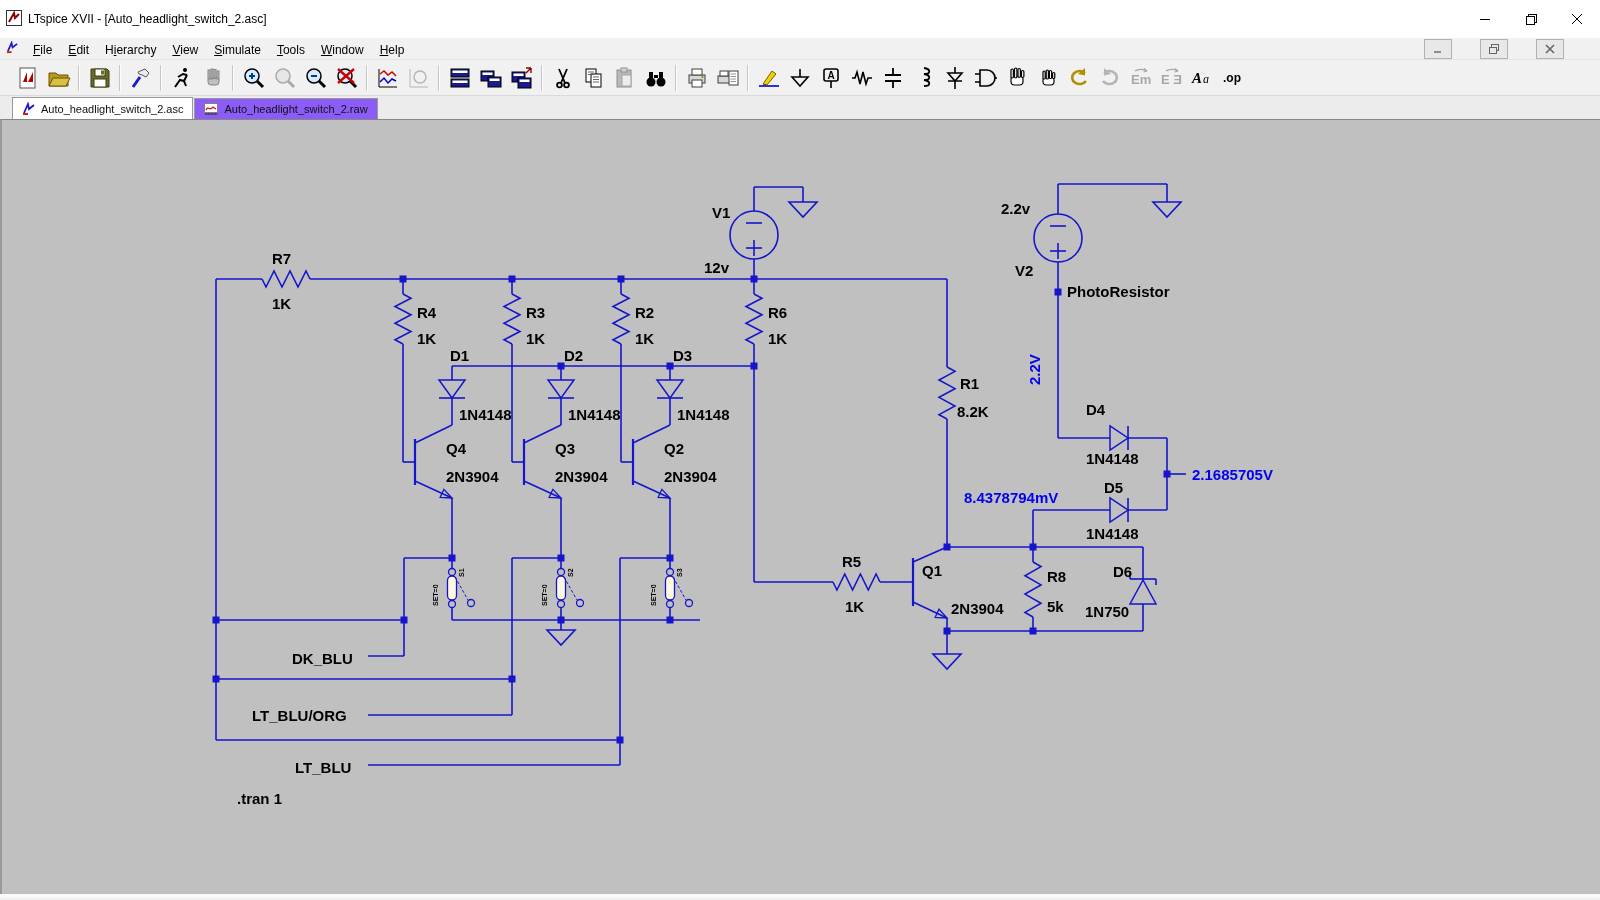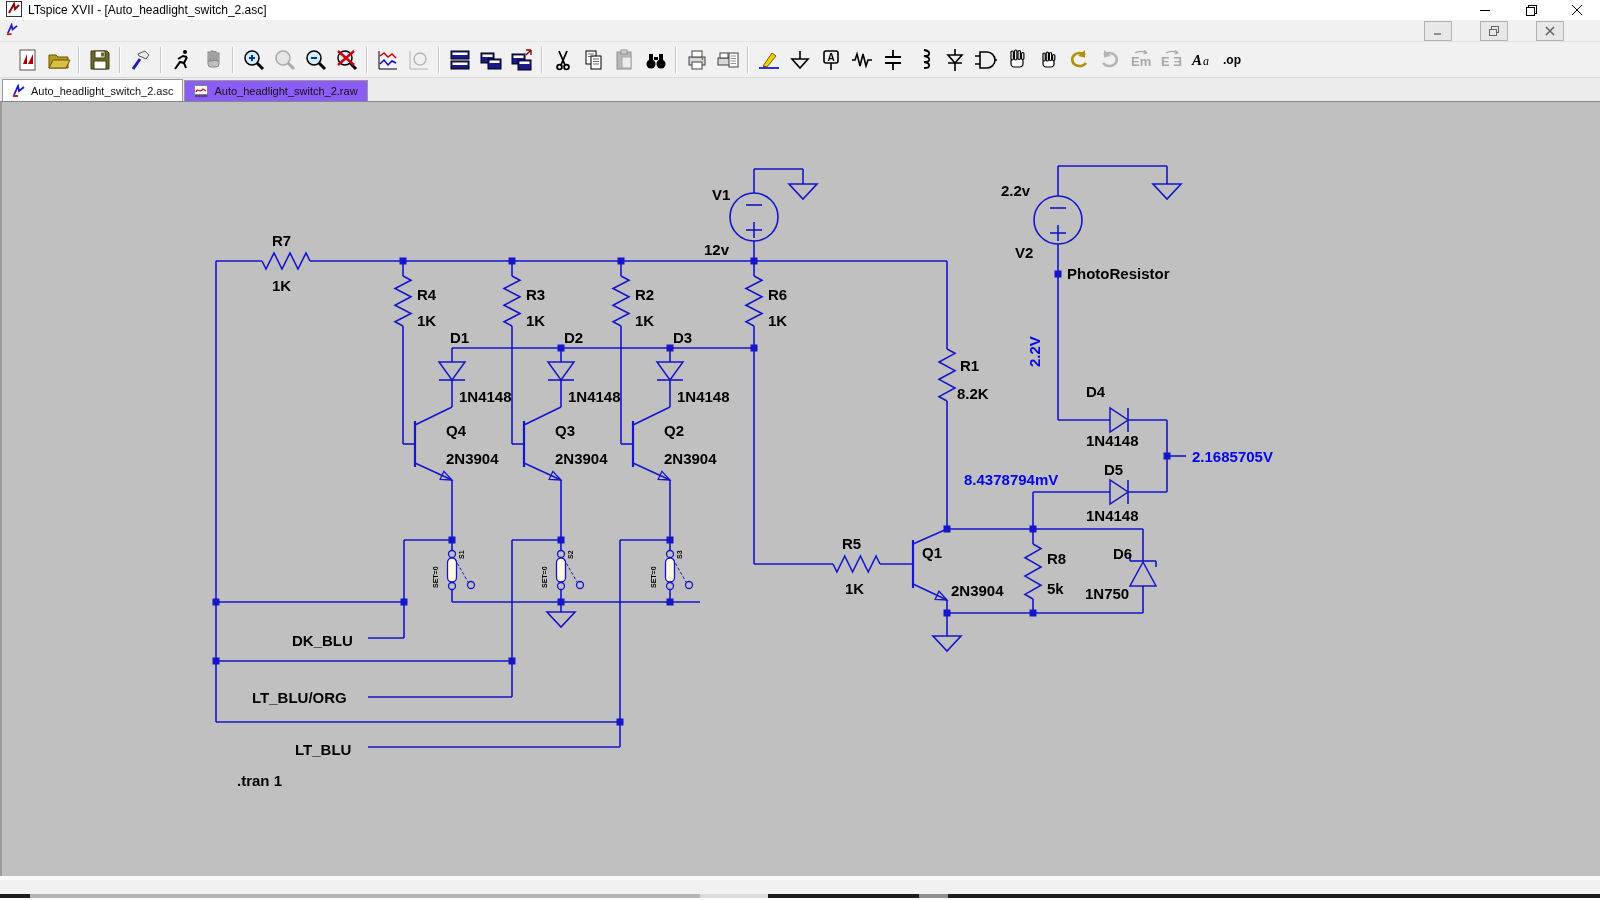--- a/index.html
+++ b/index.html
@@ -1,35 +1,35 @@
 <!DOCTYPE html>
 <html><head>
 <meta charset="utf-8">
 <style>
   html,body{margin:0;padding:0}
   body{width:1600px;height:900px;overflow:hidden;background:#fff;font-family:"Liberation Sans",sans-serif;-webkit-font-smoothing:antialiased}
   
-  .titlebar{height:20px;background:#fff;display:flex;align-items:center}
+  .titlebar{height:38px;background:#fff;display:flex;align-items:center}
   .ticon{margin:2px 6px 0 6px}
   .title-text{font-size:12px;color:#000}
   .win-controls{margin-left:auto;display:flex;height:22px}
   .win-btn{width:46px;height:22px;display:flex;align-items:center;justify-content:center}
   
   .menubar{height:21px;background:#f1f1f1;display:flex;align-items:center;position:relative;border-bottom:1px solid #e2e2e2;padding-left:2px}
   .menubar .appicon{margin:0 6px 0 4px}
   .menu-item{font-size:12px;color:#000;padding:2px 8px;cursor:default}
   .menu-item u{text-decoration:underline}
   .mdi-controls{position:absolute;right:36px;top:1px;display:flex;gap:28px}
   .mdi-btn{width:26px;height:18px;background:#e8e8e8;border:1px solid #b2b2b2;display:flex;align-items:center;justify-content:center}
   
   .toolbar{height:35px;background:#f1f1f1;border-bottom:1px solid #dadada;display:flex;align-items:center;padding-left:12px}
   .tb-btn{width:31px;height:30px;display:flex;align-items:center;justify-content:center}
   .tb-sep{width:0;height:26px;border-left:1px solid #c6c6c6;border-right:1px solid #fdfdfd;margin:0 4px}
   
-  .tabbar{height:23px;background:#ececec;display:flex;align-items:flex-end;padding-left:2px;box-sizing:border-box}
+  .tabbar{height:23px;background:#ececec;display:flex;align-items:flex-end;padding-left:12px;box-sizing:border-box}
   .tab{height:20px;display:flex;align-items:center;gap:5px;padding:0 9px;font-size:11px;color:#111;background:#8b5cf6;border:1px solid #999;border-bottom:none;margin-right:1px}
   .tab.active{background:#fff;height:21px}
   
   .canvas{position:relative;width:1598px;height:774px;background:#c0c0c0;border-top:1px solid #858585;border-left:2px solid #9a9a9a;box-sizing:content-box}
   #schematic{position:absolute;left:0;top:0;display:block}
   
   .sep-strip{height:4px;background:#fafafa}
   .statusbar{height:14px;background:#f1f1f1}
   .bottom-strip{height:4px;background:#1c1c1c;position:relative}
   .bottom-strip div{position:absolute;top:0;height:4px}
@@ -65,20 +65,21 @@
   </div>
 </div>
 
 <div class="menubar">
   <span class="appicon">
     <svg width="13" height="13" viewBox="0 0 14 14">
         <path d="M2 11 L6 2 L7 7 L12 3" stroke="#1a1acc" fill="none" stroke-width="1.8"></path>
         <path d="M1 12 H6" stroke="#cc2200" stroke-width="2"></path>
       </svg>
   </span>
+  <span id="menu-items"><span class="menu-item"><u>F</u>ile</span><span class="menu-item"><u>E</u>dit</span><span class="menu-item">H<u>i</u>erarchy</span><span class="menu-item"><u>V</u>iew</span><span class="menu-item"><u>S</u>imulate</span><span class="menu-item"><u>T</u>ools</span><span class="menu-item"><u>W</u>indow</span><span class="menu-item"><u>H</u>elp</span></span>
   <span class="mdi-controls">
     <span class="mdi-btn">
       <svg width="10" height="10" viewBox="0 0 10 10">
           <path d="M1 8 H8" stroke="#666" stroke-width="1.4"></path>
         </svg>
     </span>
     <span class="mdi-btn">
       <svg width="10" height="10" viewBox="0 0 10 10">
           <rect x="2.5" y="0.5" width="7" height="6" fill="none" stroke="#666"></rect>
           <rect x="0.5" y="3.5" width="7" height="6" fill="#e8e8e8" stroke="#666"></rect>

